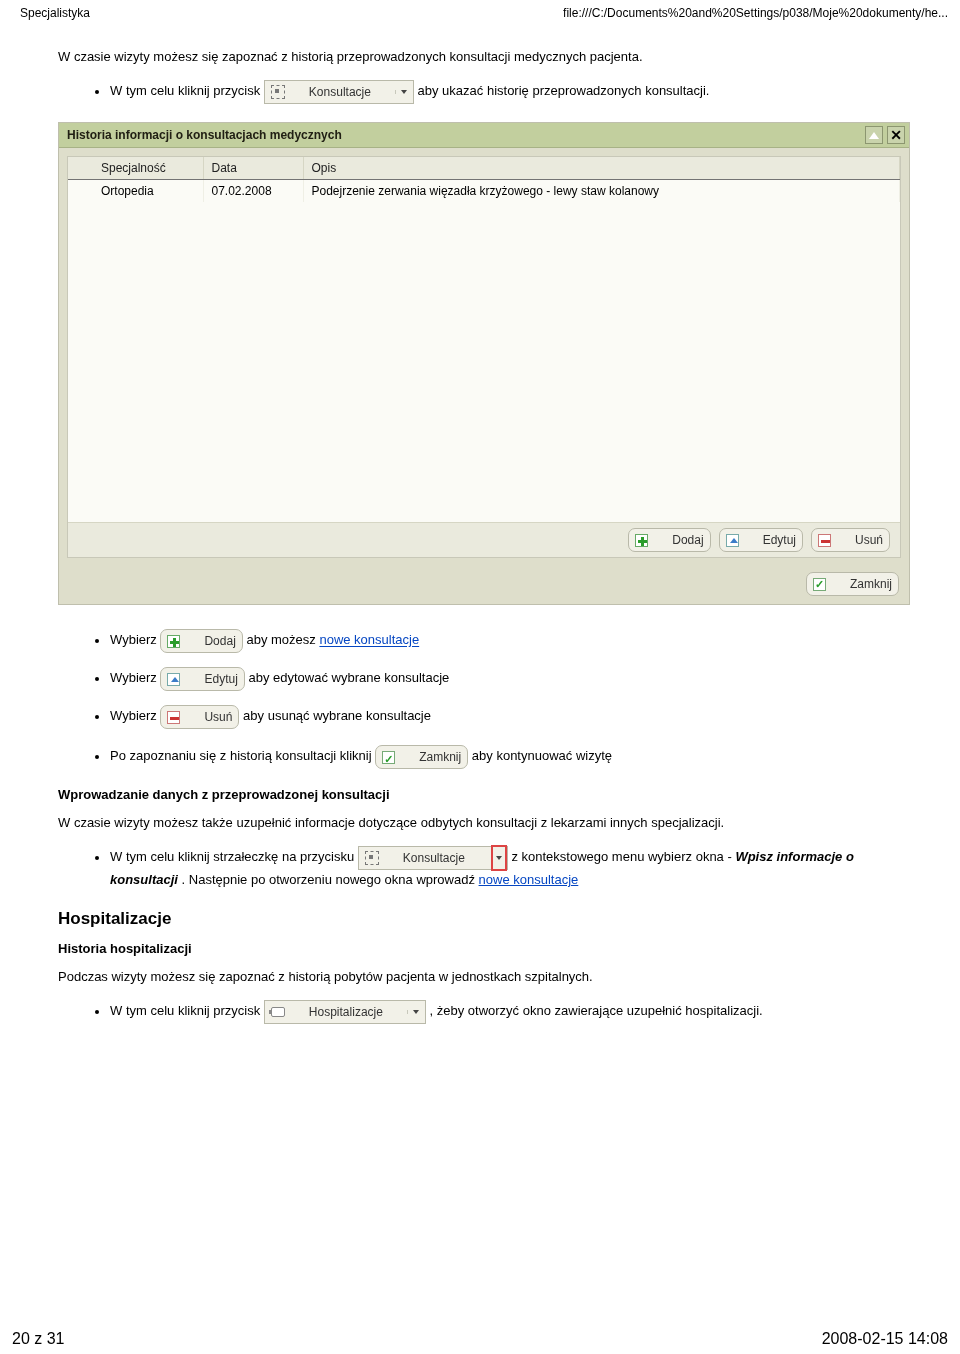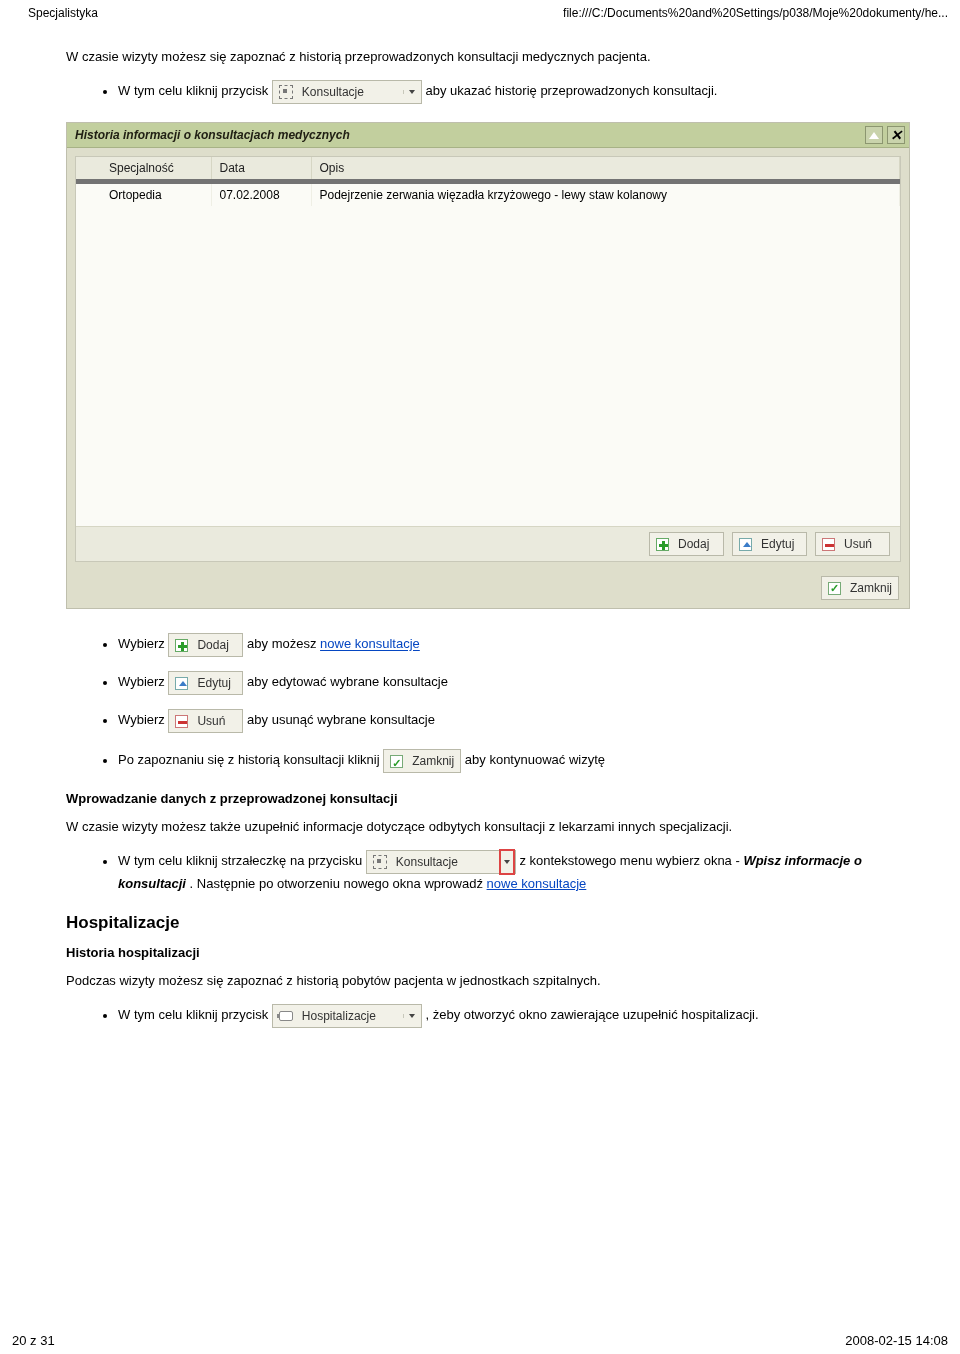--- a/index.html
+++ b/index.html
@@ -7,21 +7,21 @@
     margin: 0;
     font-family: Arial, Helvetica, sans-serif;
     font-size: 13px;
     color: #000;
     background: #fff;
   }
   .page {
     width: 960px;
     min-height: 1354px;
     position: relative;
-    padding: 0 0 10px 16px;
+    padding: 0 0 10px 8px;
   }
   .header {
     display: flex;
     justify-content: space-between;
     padding: 6px 12px 4px 12px;
     font-size: 12px;
   }
   .content {
     padding: 20px 50px 0 50px;
   }
@@ -34,26 +34,26 @@
   ul.bullets > li { margin-bottom: 14px; line-height: 1.6; }
   
   .btn-inline {
     display: inline-flex;
     align-items: center;
     vertical-align: middle;
     height: 24px;
     border: 1px solid #b9b9a9;
     background: #f2f1e8;
     padding: 0 6px;
-    gap: 9px;
+    gap: 24px;
     font-size: 12px;
     color: #333;
   }
   .btn-inline.wide { min-width: 150px; }
-  .btn-inline.med { min-width: 75px; }
+  .btn-inline.med { min-width: 75px; border-radius: 7px; }
   .btn-inline .dropdown-arrow {
     margin-left: auto;
     border-left: 1px solid #c8c8bb;
     padding-left: 5px;
     display: flex;
     align-items: center;
     justify-content: center;
   }
   .tri-down {
     width: 0; height: 0;
@@ -164,21 +164,20 @@
     background: #dedecb;
     margin: 6px 0 24px 0;
   }
   .panel-title {
     background: #c2cf9e;
     border-bottom: 1px solid #a7b286;
     display: flex;
     align-items: center;
     justify-content: space-between;
     padding: 3px 4px 3px 8px;
-    font-style: italic;
   }
   .panel-title .t { font-weight: bold; font-size: 12px; color: #212014; }
   .panel-title .ctrls { display:flex; gap:4px; }
   .pnl-btn {
     width: 18px; height: 18px;
     background: #c9d3ac;
     border: 1px solid #8c9670;
     display:flex; align-items:center; justify-content:center;
   }
   .panel-body {
@@ -191,21 +190,21 @@
   }
   .grid table { width: 100%; border-collapse: collapse; }
   .grid th {
     background: #eaeadd;
     font-weight: normal;
     font-size: 12px;
     text-align: left;
     color: #222;
     padding: 4px 8px;
     border-right: 1px solid #d6d6c4;
-    border-bottom: 5px solid #737373;
+    border-bottom: 1px solid #737373;
   }
   .grid td {
     font-size: 12px;
     padding: 4px 8px;
     border-right: 1px solid #efeFE5;
     margin-top: 32px;
   }
   .grid td:first-child,.grid th:first-child{width:25px;border-right:none}
   .grid .colspec{width:110px}
   .grid .coldate{width:100px}
@@ -220,21 +219,21 @@
     display:flex; justify-content:flex-end; padding:6px 10px 8px;
     background:#dedecb;
   }
 
   .footer {
     position: absolute;
     bottom: 6px;
     left: 12px; right: 12px;
     display: flex;
     justify-content: space-between;
-    font-size: 13px;
+    font-size: 16px;
   }
 </style>
 </head>
 <body>
 
 <div class="page">
 
   <div class="header">
     <span>Specjalistyka</span>
     <span>file:///C:/Documents%20and%20Settings/p038/Moje%20dokumenty/he...</span>

